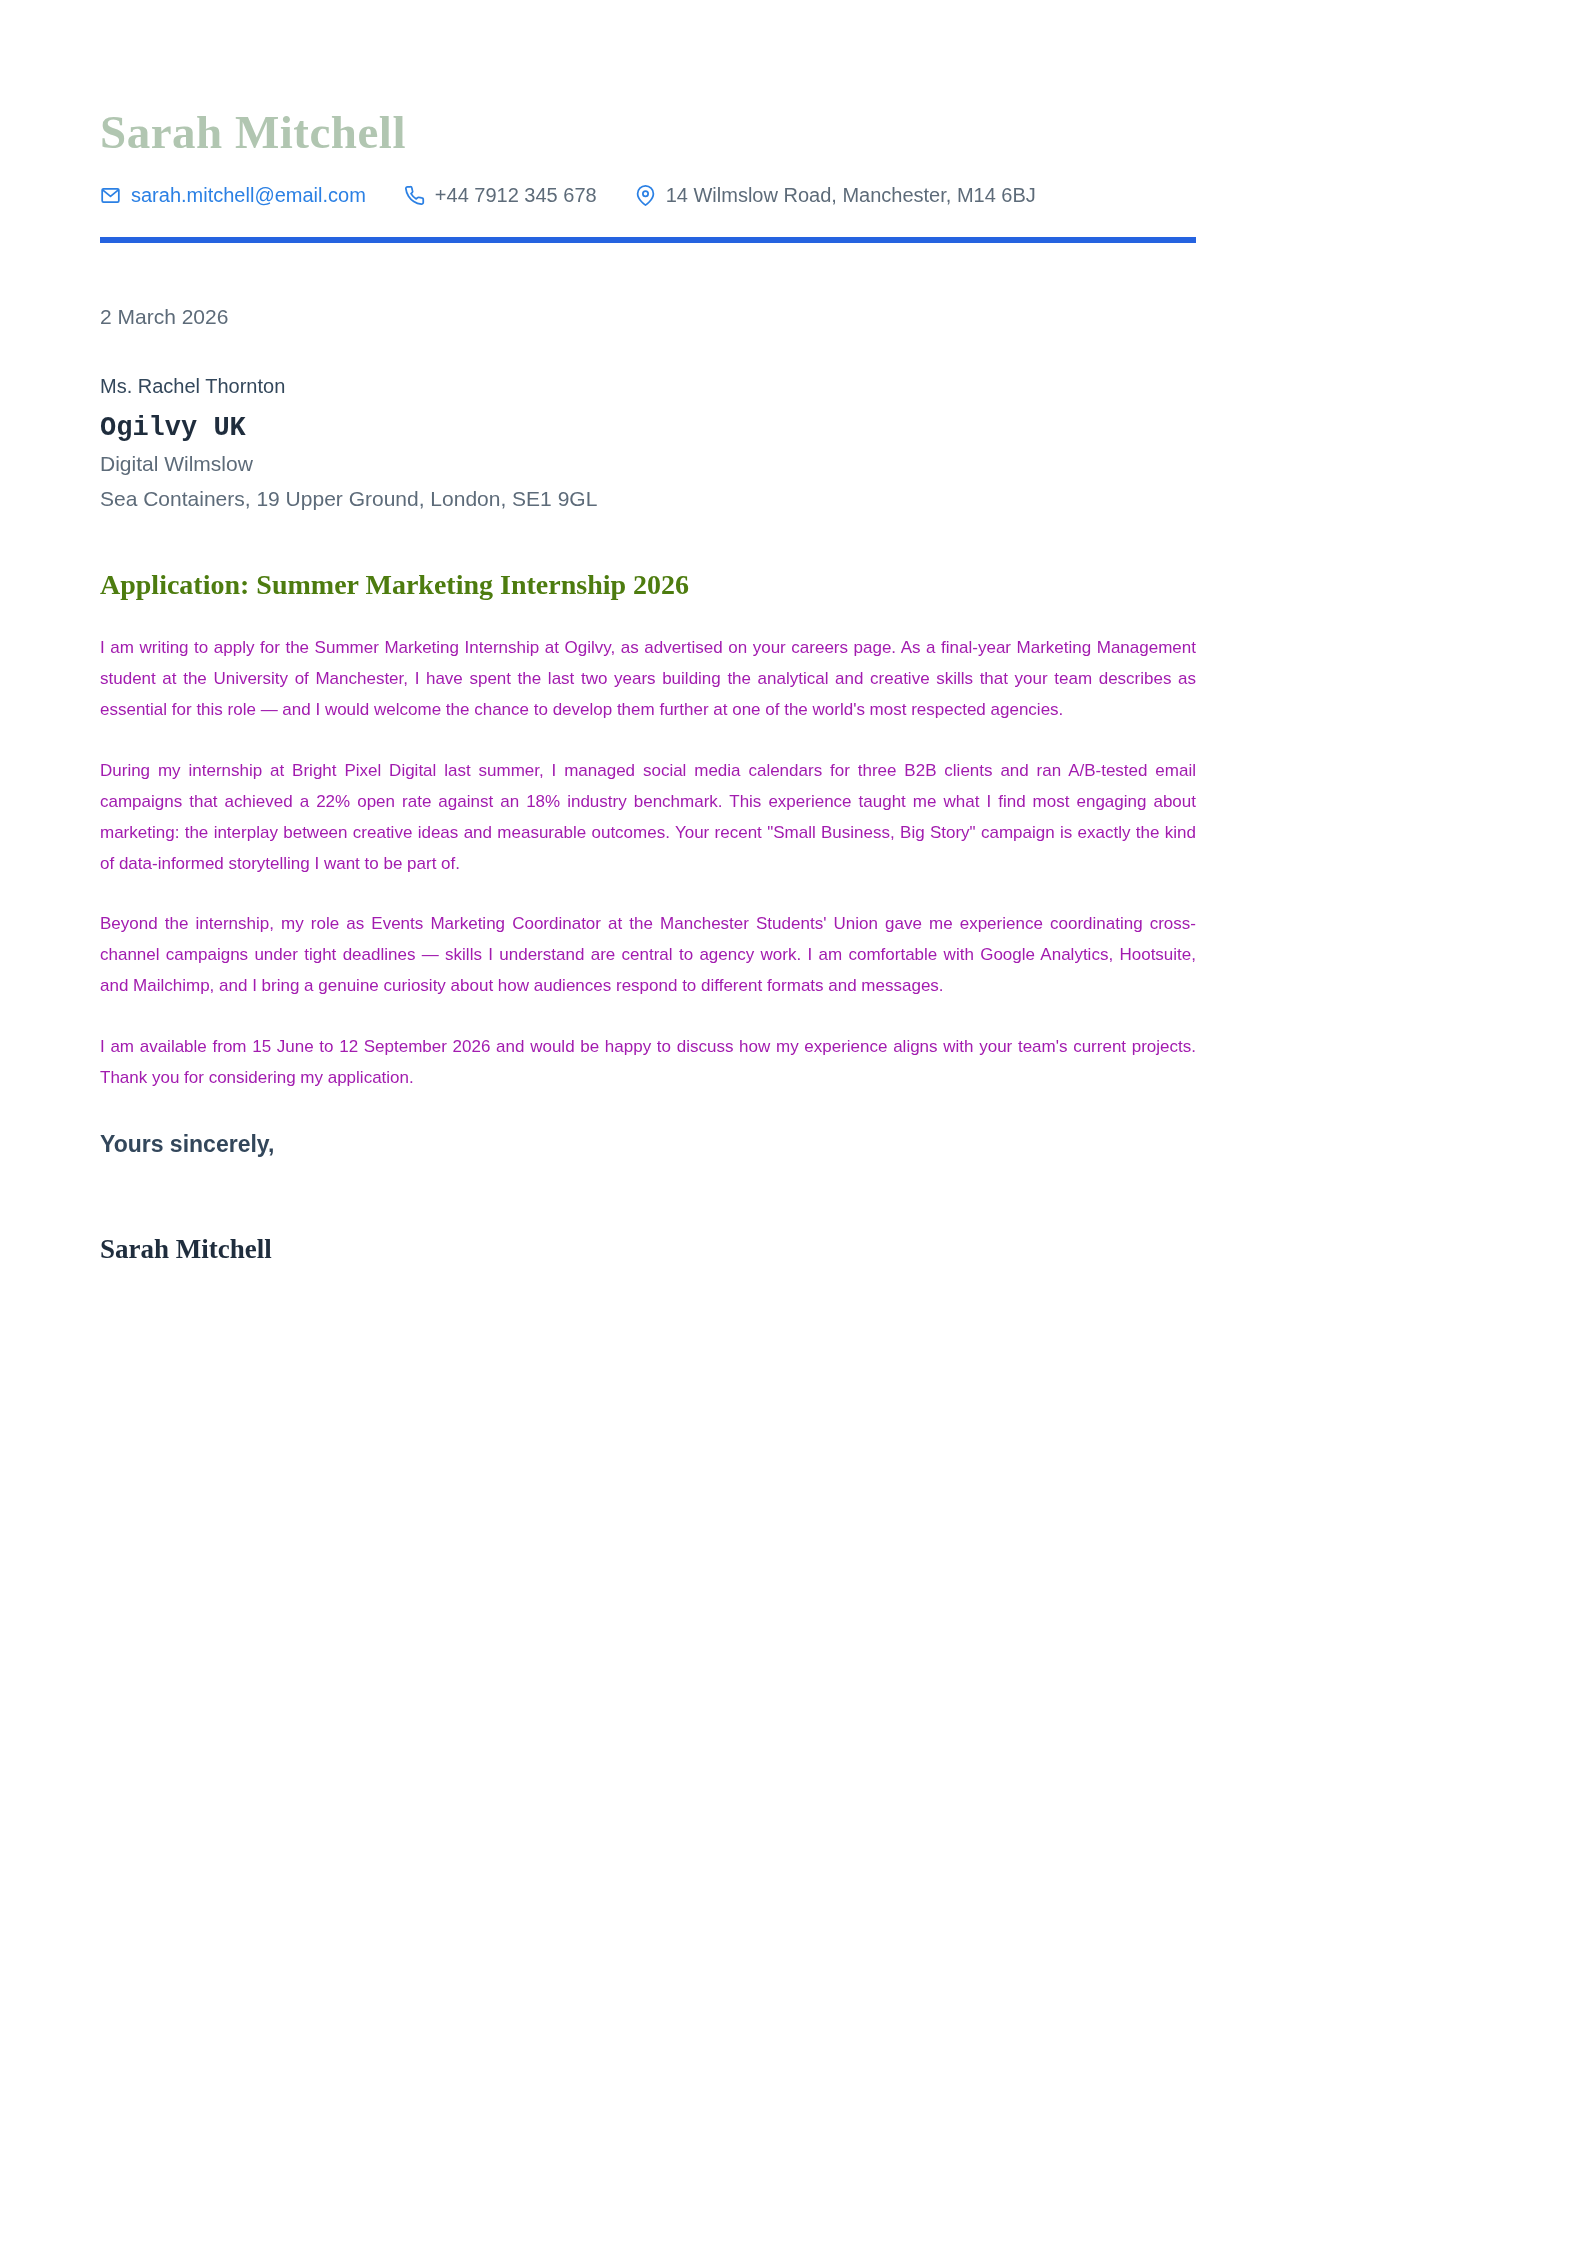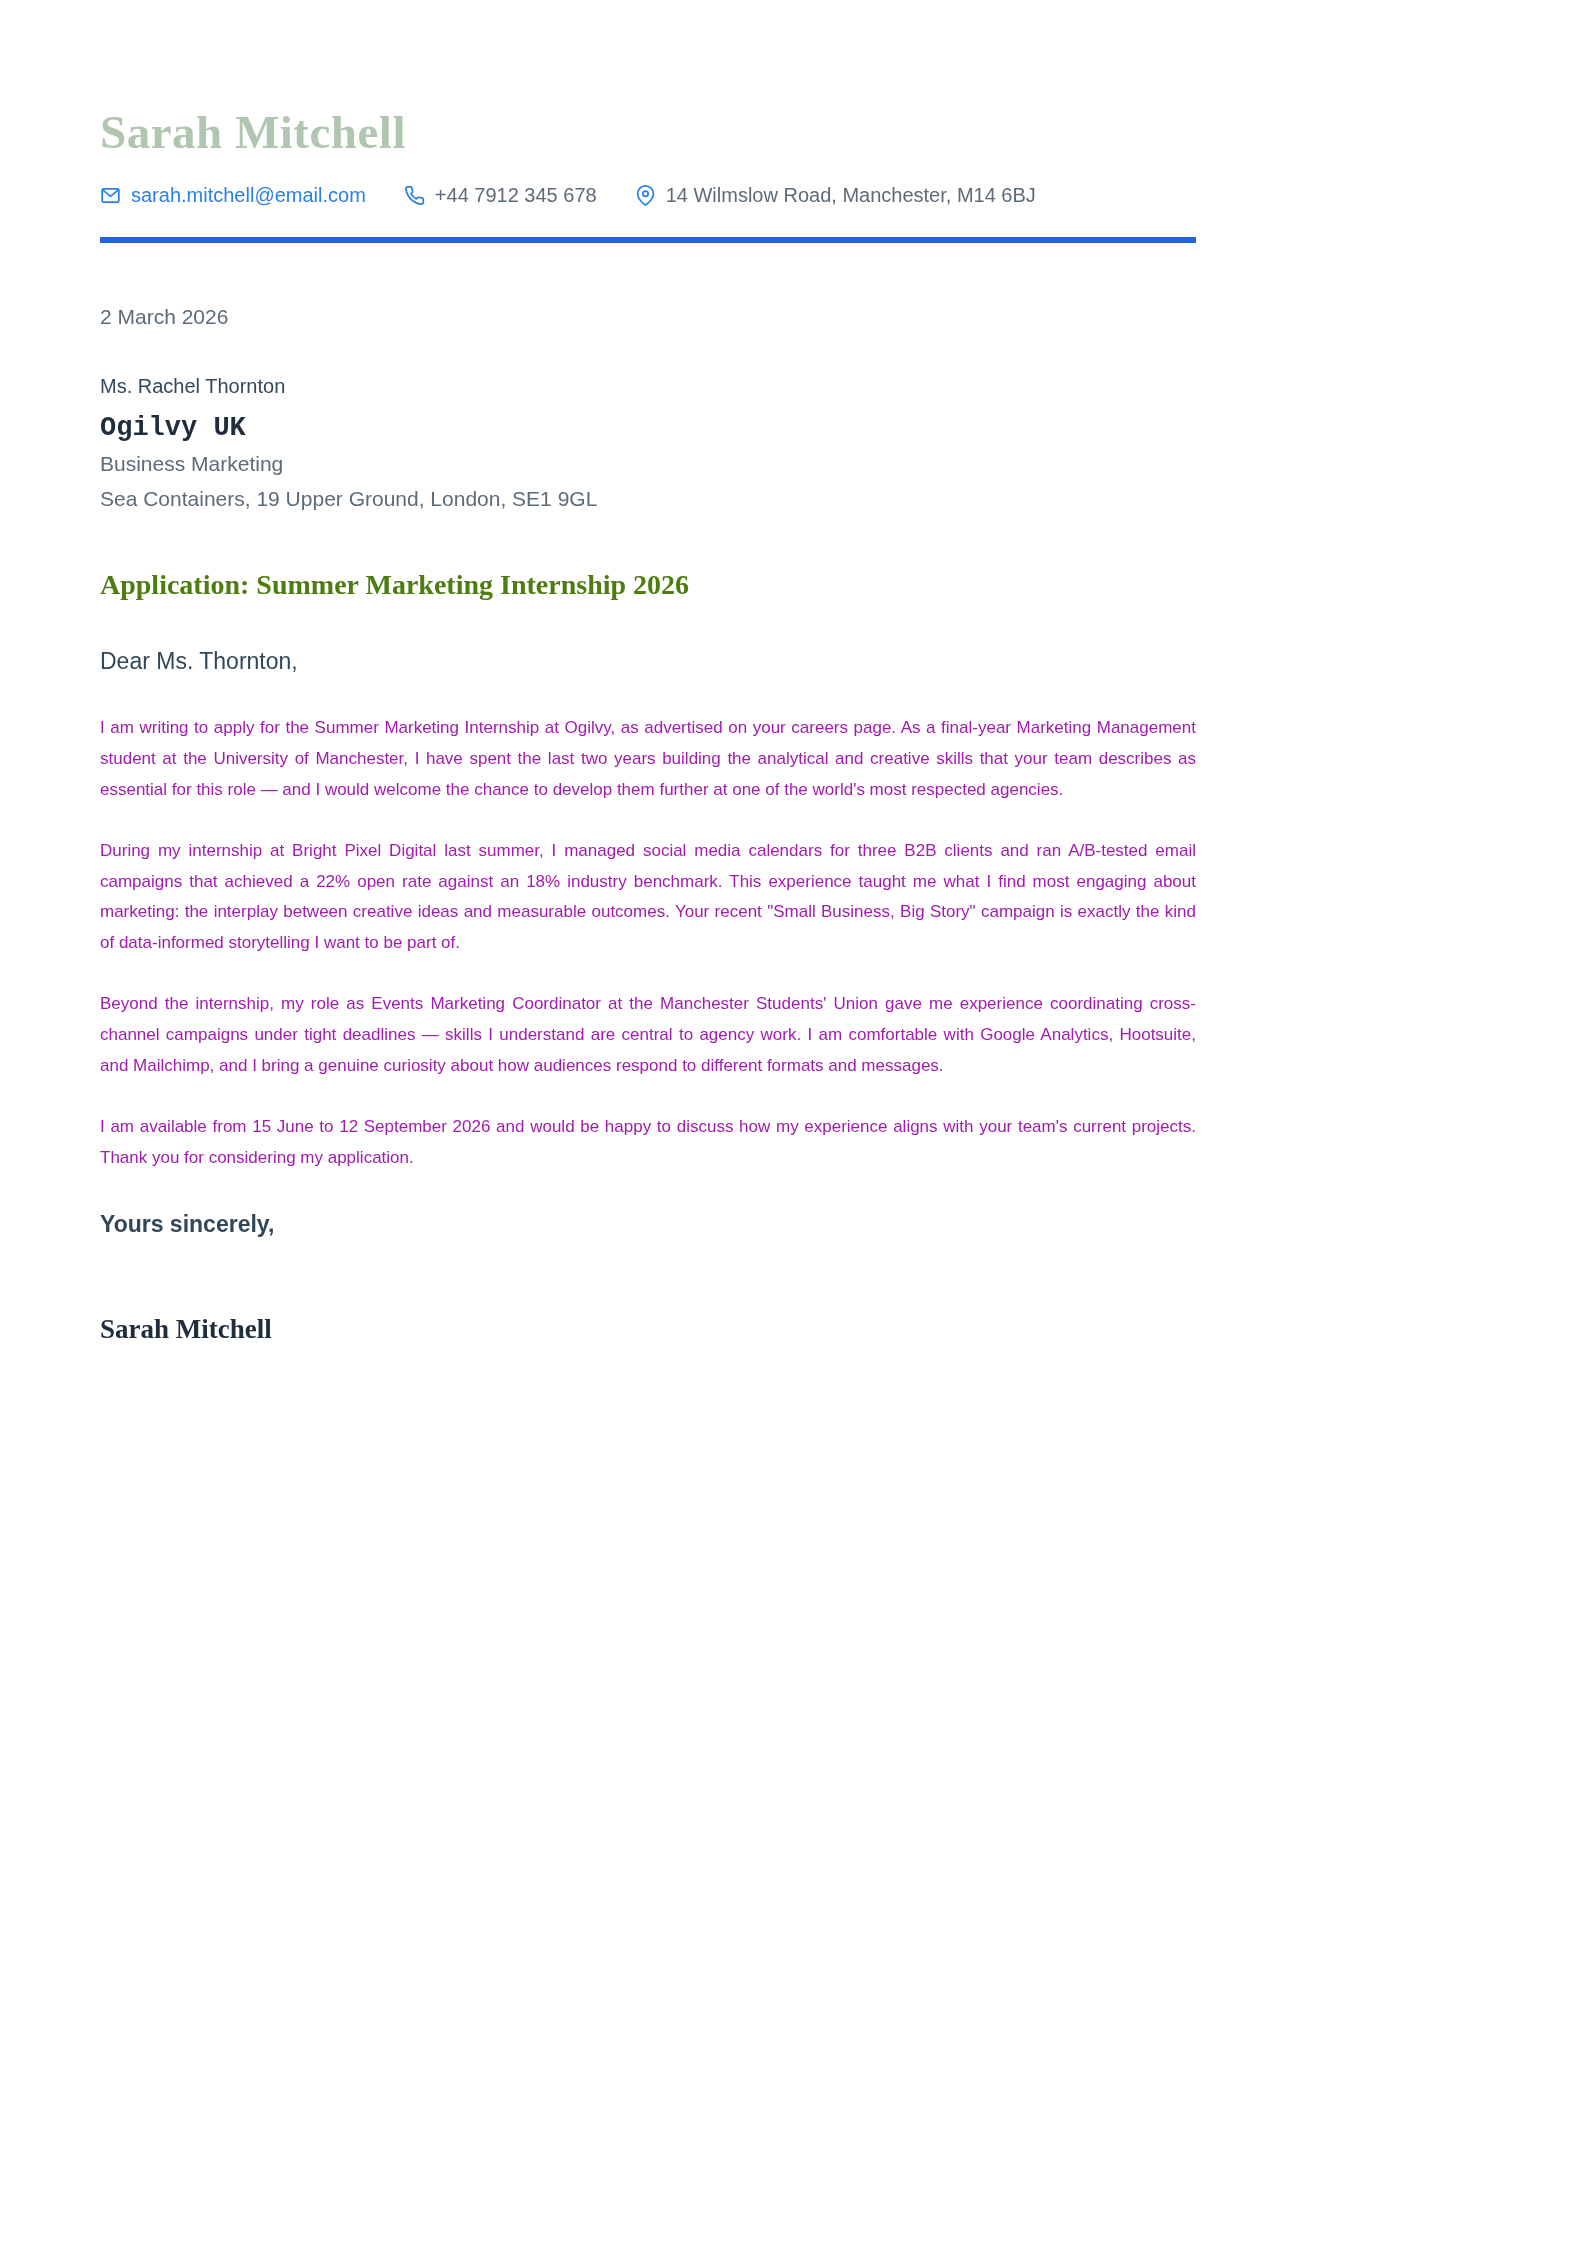--- a/index.html
+++ b/index.html
@@ -155,27 +155,26 @@
 
     <div class="header-rule"></div>
   </header>
 
   <main>
     <div class="date-line">2 March 2026</div>
 
     <div class="recipient-block">
       <div class="recipient-name">Ms. Rachel Thornton</div>
       <div class="recipient-company">Ogilvy UK</div>
-      <div class="recipient-dept">Business Marketing</div>
+      <div class="recipient-dept">Digital Wilmslow</div>
       <div class="recipient-address">Sea Containers, 19 Upper Ground, London, SE1 9GL</div>
     </div>
 
     <div class="subject-line">Application: Summer Marketing Internship 2026</div>
 
-    <div class="salutation">Dear Ms. Thornton,</div>
 
     <p class="body-paragraph">I am writing to apply for the Summer Marketing Internship at Ogilvy, as advertised on your careers page. As a final-year Marketing Management student at the University of Manchester, I have spent the last two years building the analytical and creative skills that your team describes as essential for this role — and I would welcome the chance to develop them further at one of the world's most respected agencies.</p>
     <p class="body-paragraph">During my internship at Bright Pixel Digital last summer, I managed social media calendars for three B2B clients and ran A/B-tested email campaigns that achieved a 22% open rate against an 18% industry benchmark. This experience taught me what I find most engaging about marketing: the interplay between creative ideas and measurable outcomes. Your recent "Small Business, Big Story" campaign is exactly the kind of data-informed storytelling I want to be part of.</p>
     <p class="body-paragraph">Beyond the internship, my role as Events Marketing Coordinator at the Manchester Students' Union gave me experience coordinating cross-channel campaigns under tight deadlines — skills I understand are central to agency work. I am comfortable with Google Analytics, Hootsuite, and Mailchimp, and I bring a genuine curiosity about how audiences respond to different formats and messages.</p>
     <p class="body-paragraph">I am available from 15 June to 12 September 2026 and would be happy to discuss how my experience aligns with your team's current projects. Thank you for considering my application.</p>
 
     <div class="closing-line">Yours sincerely,</div>
 
     <div class="signature-name">Sarah Mitchell</div>
   </main>

